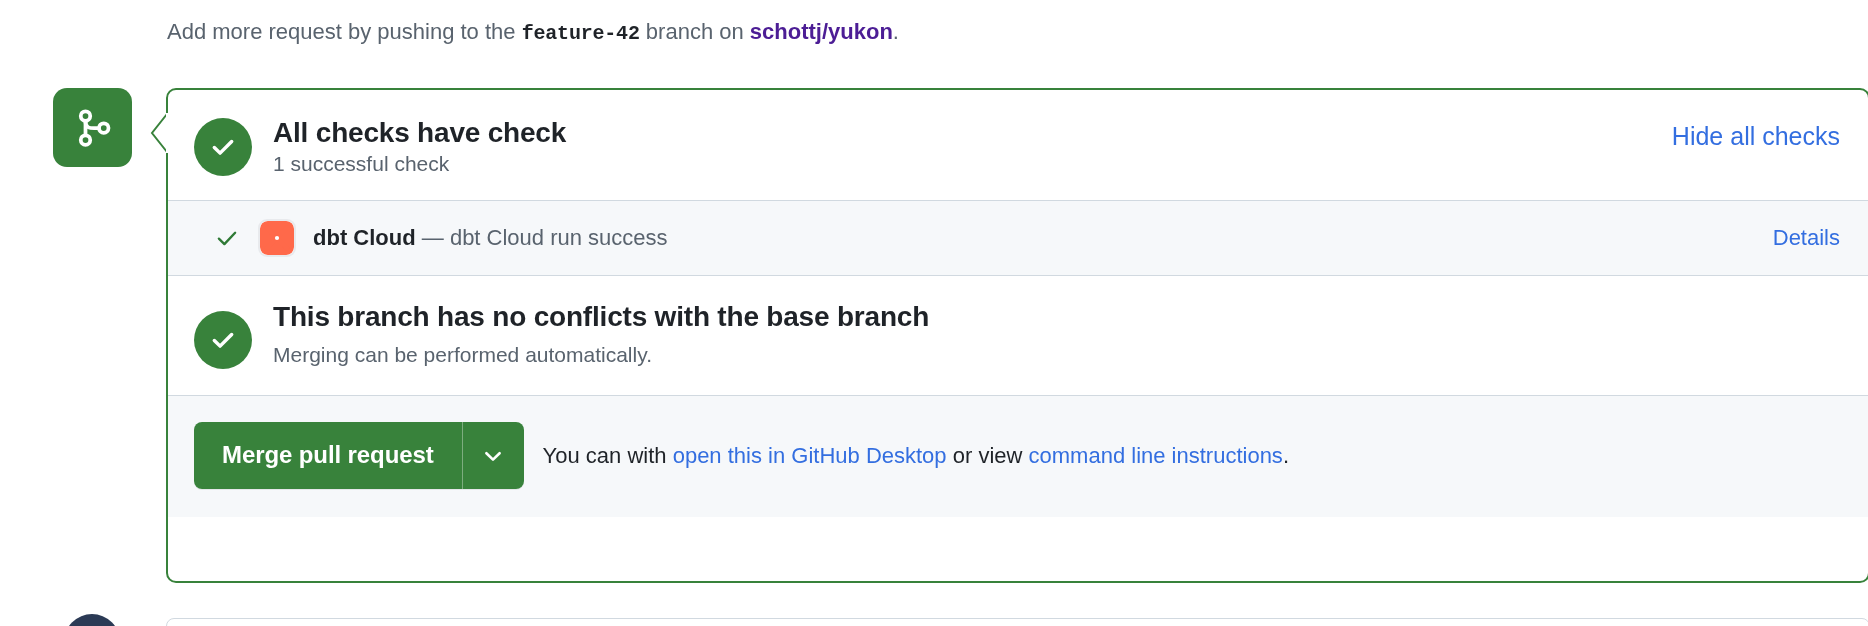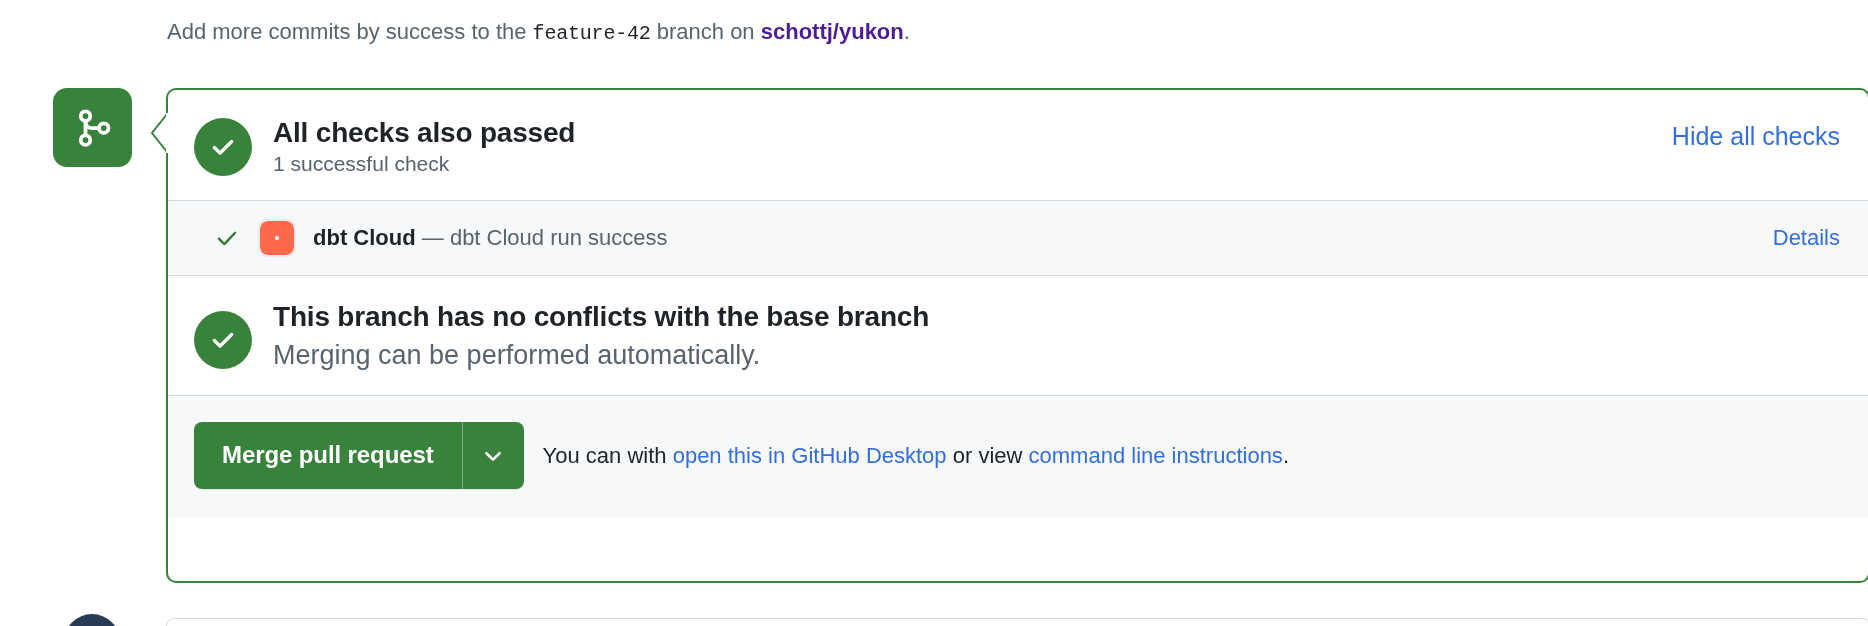--- a/index.html
+++ b/index.html
@@ -21,21 +21,21 @@
     position: absolute;
     left: 167px;
     top: 17px;
     font-size: 22px;
     line-height: 30px;
     color: #59636e;
     white-space: nowrap;
   }
   .push-notice .code {
     font-family: "Liberation Mono", monospace;
-    font-weight: 400;
+    font-weight: 700;
     font-size: 20px;
     color: #1f2328;
     letter-spacing: -0.2px;
   }
   .push-notice .repo {
     font-weight: 700;
     color: #4c1d95;
   }
 
   
@@ -195,21 +195,21 @@
   }
   .conflict-text { margin-left: 21px; }
   .conflict-title {
     font-size: 28px;
     font-weight: 700;
     line-height: 34px;
     color: #1f2328;
     letter-spacing: -0.2px;
   }
   .conflict-sub {
-    font-size: 27px;
+    font-size: 21px;
     line-height: 28px;
     color: #59636e;
     margin-top: 7px;
   }
 
   
   .merge-footer {
     background: #f6f8fa;
     padding: 26px 26px 28px 26px;
     display: flex;
@@ -278,21 +278,21 @@
     border: 1px solid #d1d9e0;
     border-radius: 8px;
     background: #ffffff;
     box-sizing: border-box;
   }
 </style>
 </head>
 <body>
 
 <div class="push-notice">
-  <span>Add more commits by success to the</span>
+  <span>Add more request by pushing to the</span>
   <span class="code">feature-42</span>
   <span>branch on</span>
   <span class="repo">schottj/yukon</span><span>.</span>
 </div>
 
 <div class="state-badge">
   <span>
     <svg width="40" height="40" viewBox="0 0 16 16" fill="none">
       <circle cx="5" cy="3.2" r="1.9" stroke="#ffffff" stroke-width="1.5"></circle>
       <circle cx="5" cy="12.8" r="1.9" stroke="#ffffff" stroke-width="1.5"></circle>
@@ -312,21 +312,21 @@
 
 <div class="merge-box">
 
   <div class="checks-header">
     <div class="circle-check">
       <svg width="32" height="32" viewBox="0 0 24 24" fill="none">
         <path d="M5.5 12.4 L9.8 16.6 L18.5 7.9" stroke="#ffffff" stroke-width="2.6" stroke-linecap="round" stroke-linejoin="round"></path>
       </svg>
     </div>
     <div class="checks-header-text">
-      <div class="checks-title">All checks also passed</div>
+      <div class="checks-title">All checks have check</div>
       <div class="checks-sub">1 successful check</div>
     </div>
     <a class="hide-all-checks">Hide all checks</a>
   </div>
 
   <div class="check-row">
     <span class="tick">
       <svg width="26" height="26" viewBox="0 0 24 24" fill="none">
         <path d="M4.5 12.6 L9.6 17.6 L19.5 7.2" stroke="#2f7a36" stroke-width="2.2" stroke-linecap="round" stroke-linejoin="round"></path>
       </svg>

